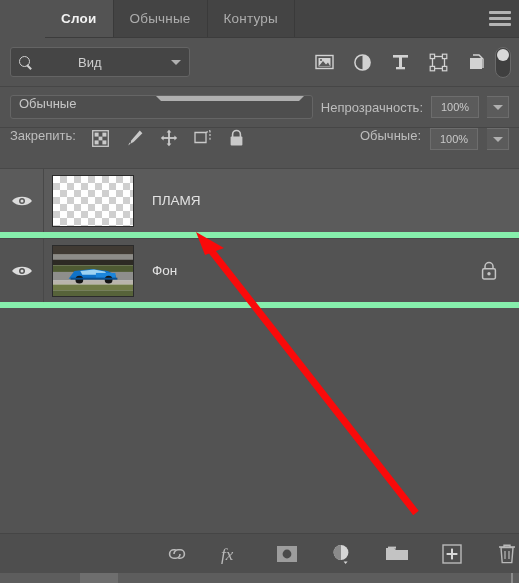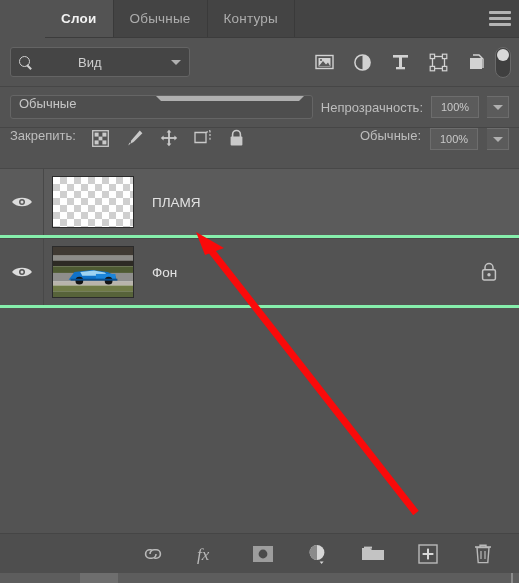--- a/index.html
+++ b/index.html
@@ -97,21 +97,21 @@
   }
   .lockicons{ display:flex; align-items:center; gap:14px; margin-left:6px; }
   .lockicon{ width:20px;height:20px;display:flex;align-items:center;justify-content:center;
     cursor:pointer; color:#c9c9c9; }
   .spacer{ flex:1; }
 
   
   .layerlist{ background:#535353; }
   .layerrow{
     height:70px; display:flex; align-items:center; position:relative;
-    border-top:1px solid #484848; border-bottom:3px solid #86efac; cursor:pointer;
+    border-top:1px solid #484848; border-bottom:6px solid #86efac; cursor:pointer;
   }
   .layerrow.selected{ background:#5b5b5b; }
   .eyecell{
     width:44px; height:100%; display:flex; align-items:center; justify-content:center;
     border-right:1px solid #484848; cursor:pointer;
   }
   .thumb{
     width:82px; height:52px; margin-left:8px; border:1.5px solid #2b2b2b;
     overflow:hidden; flex:0 0 auto; position:relative; background:#fff;
   }
@@ -128,21 +128,21 @@
   .layername.bg{ }
   .rowlock{ margin-left:auto; margin-right:20px; display:flex; align-items:center; }
 
   .emptyarea{ background:#535353; }
 
   
   .bottombar{
     position:absolute; left:0; right:0; bottom:10px; height:40px;
     background:#4e4e4e; border-top:1px solid #454545;
     display:flex; align-items:center; justify-content:flex-end;
-    padding-right:24px; gap:31px;
+    gap:31px;
   }
   .bicon{ width:24px; height:24px; display:flex; align-items:center; justify-content:center;
     cursor:pointer; color:#b9b9b9; }
   .taskstrip{ position:absolute; left:0; right:0; bottom:0; height:10px; background:#5d5d5d; }
   .taskstrip .t1{ position:absolute; left:80px; bottom:0; width:38px; height:10px; background:#6e6e6e; }
   .taskstrip .t2{ position:absolute; right:6px; bottom:0; width:2px; height:10px; background:#8a8a8a; }
 
   
   .arrow-layer{ position:absolute; left:0; top:0; width:519px; height:583px; pointer-events:none; }
 </style>

